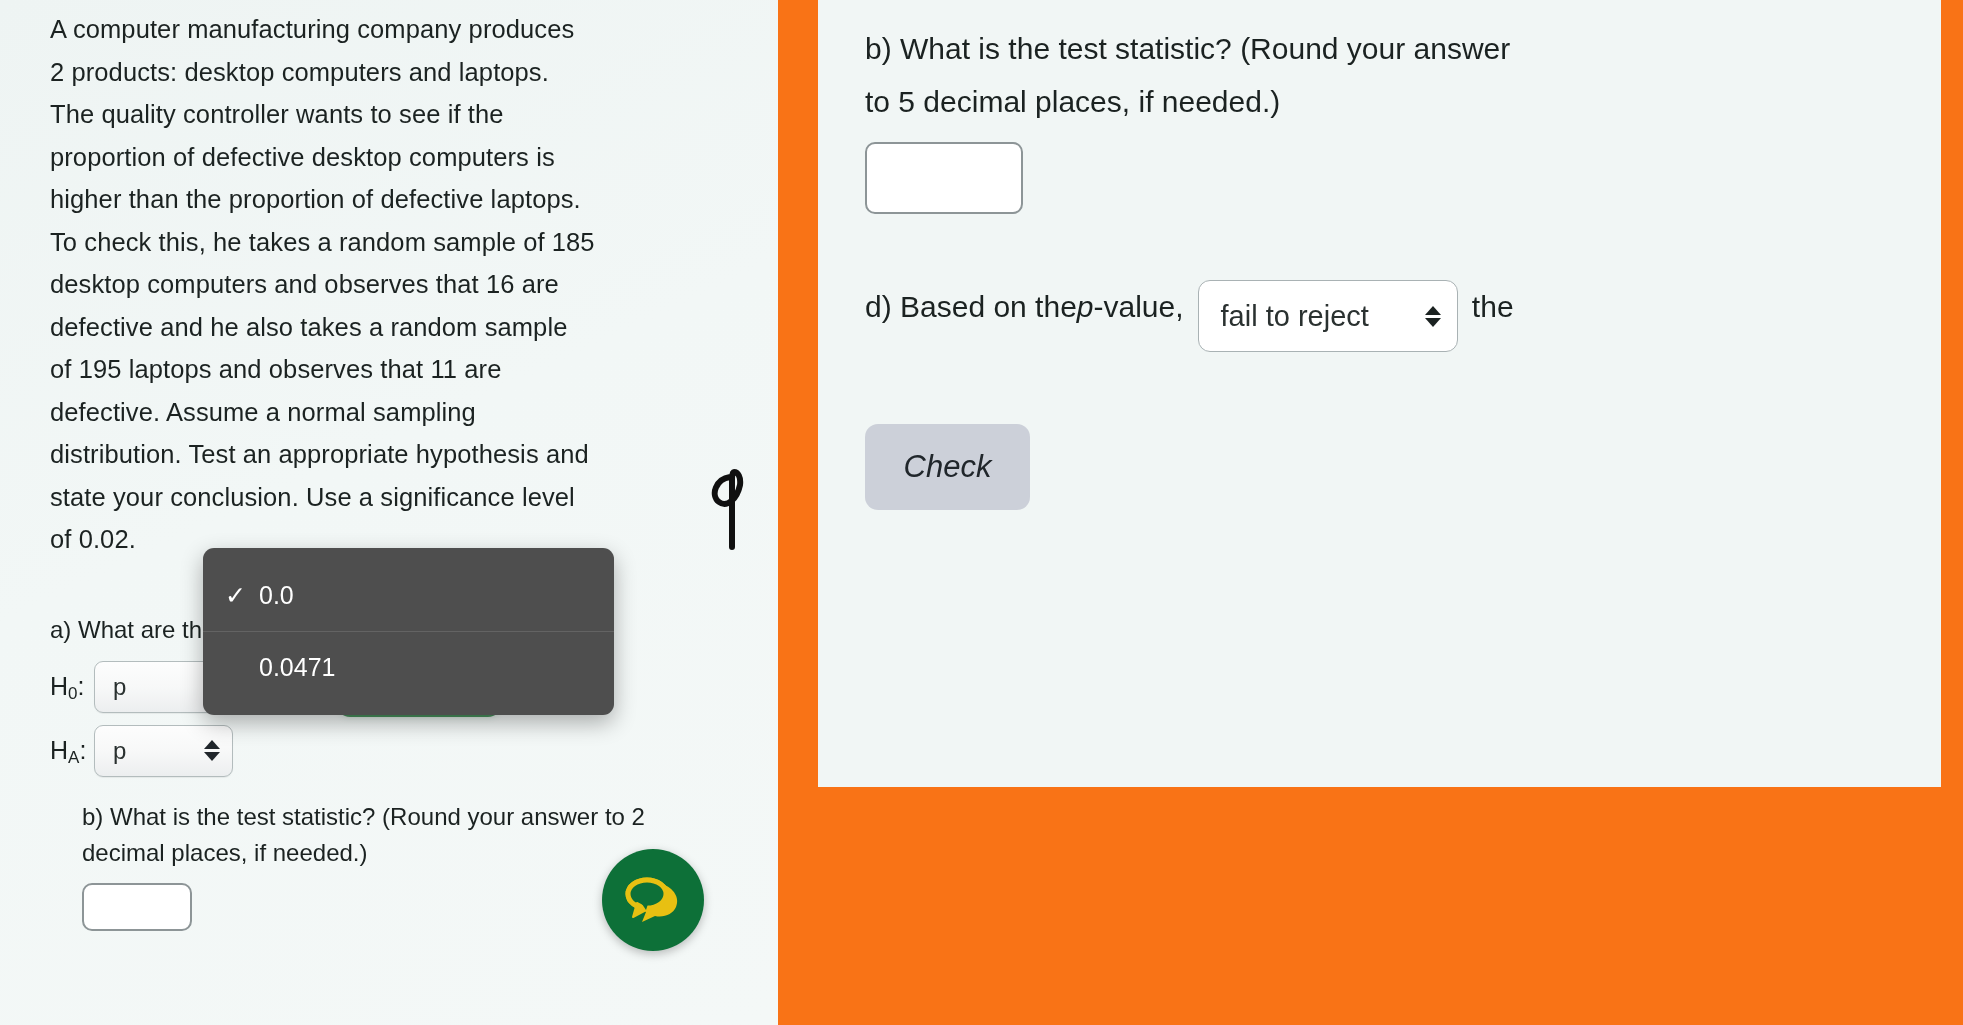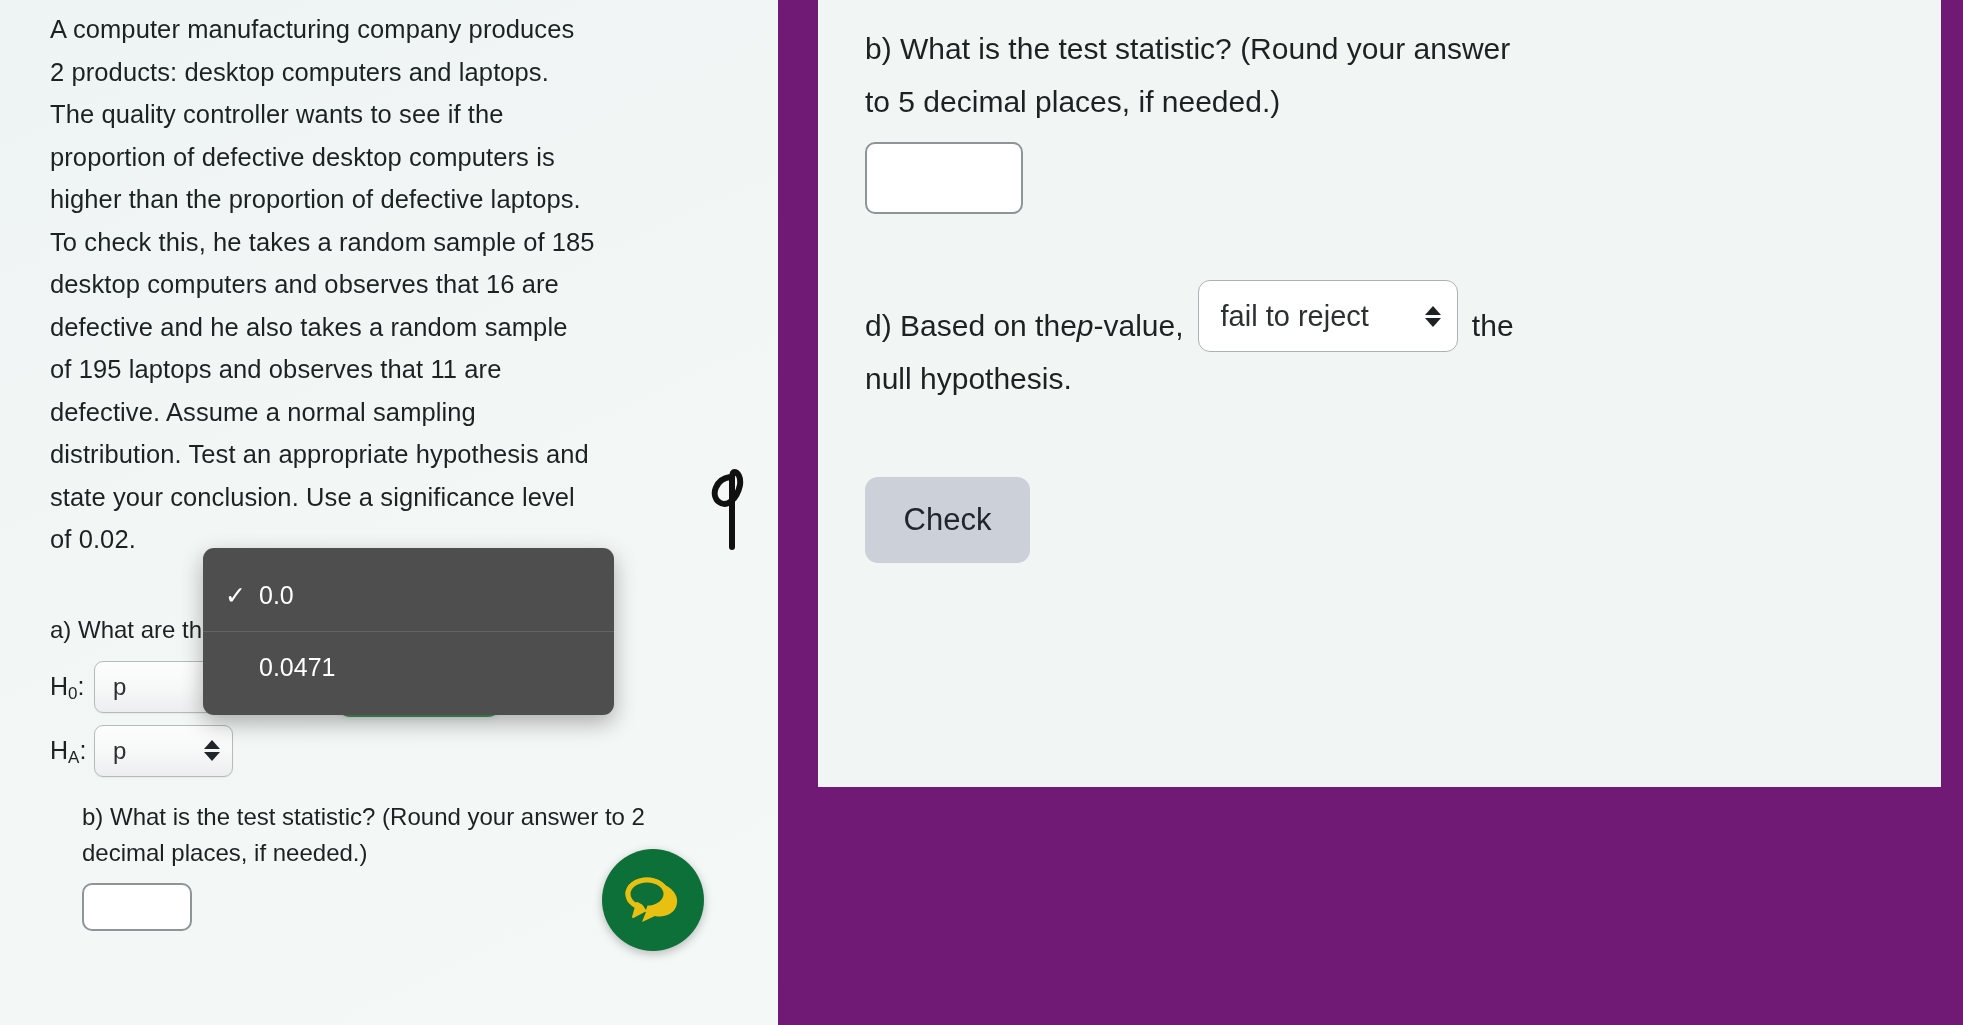--- a/index.html
+++ b/index.html
@@ -12,21 +12,21 @@
     height: 1025px;
     font-family: "Liberation Sans", sans-serif;
     overflow: hidden;
     position: relative;
   }
 
   .page {
     position: absolute;
     inset: 0;
     display: flex;
-    background: #701a75;
+    background: #f97316;
   }
 
   
   .panel {
     position: relative;
     background: #f1f6f5;
     overflow: hidden;
   }
   .panel-left {
     position: absolute;
@@ -213,21 +213,21 @@
     margin: 0;
   }
   .qtext em { font-style: italic; }
 
   .block-b { margin-top: 6px; }
   .block-c { margin-top: 70px; }
   .block-d { margin-top: 66px; }
 
   .inline-d {
     display: flex;
-    align-items: flex-end;
+    align-items: flex-start;
     flex-wrap: wrap;
     font-size: 30px;
     line-height: 53px;
     color: #1b2221;
   }
   .sel-reject {
     height: 72px;
     border-radius: 12px;
     border: 1.5px solid #a9b2b4;
     background: #ffffff;
@@ -246,20 +246,21 @@
     background: #ccd0d9;
     border: none;
     border-radius: 13px;
     font-family: "Liberation Sans", sans-serif;
     font-size: 31px;
     color: #20262b;
     cursor: pointer;
     display: flex;
     align-items: center;
     justify-content: center;
+    font-style: italic;
   }
 
   
   .chat-launcher {
     position: absolute;
     left: 602px;
     top: 849px;
     width: 102px;
     height: 102px;
     border-radius: 50%;
@@ -375,21 +376,20 @@
             <span>-value,</span>
           <span class="sel sel-reject">
             <span class="sel-val">fail to reject</span>
             <span class="arrows">
                 <span class="up"></span>
                 <span class="down"></span>
               </span>
           </span>
           <span>the</span>
         </div>
-        <div class="qtext">null hypothesis.</div>
       </div>
 
       <button class="check-btn">Check</button>
 
     </div>
 
   </div>
 
   <div class="chat-launcher">
     <svg width="62" height="52" viewBox="0 0 62 52">

